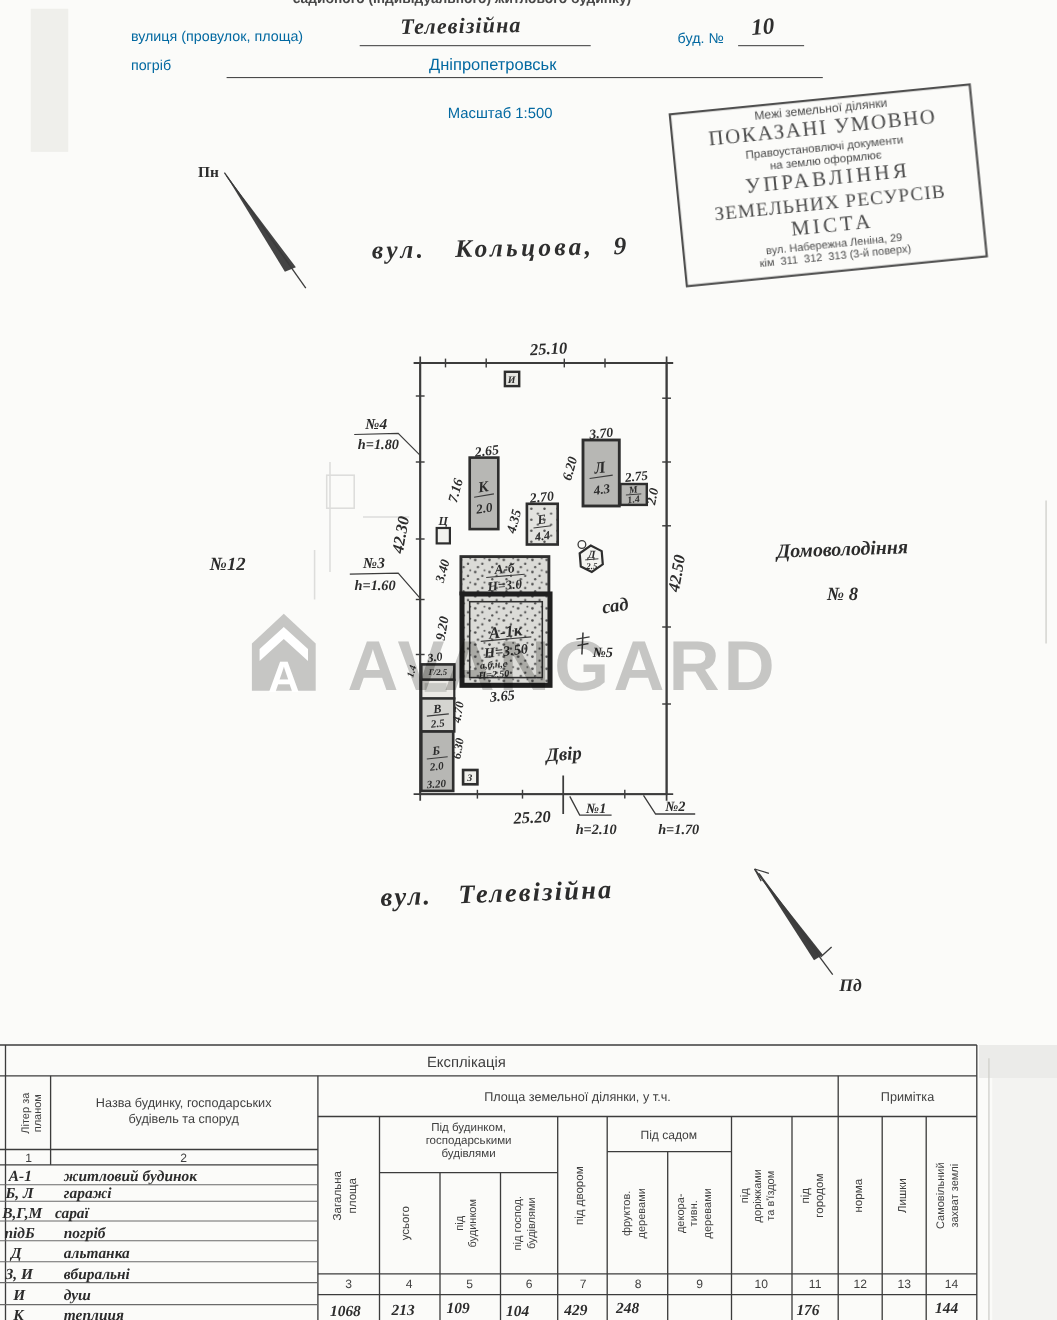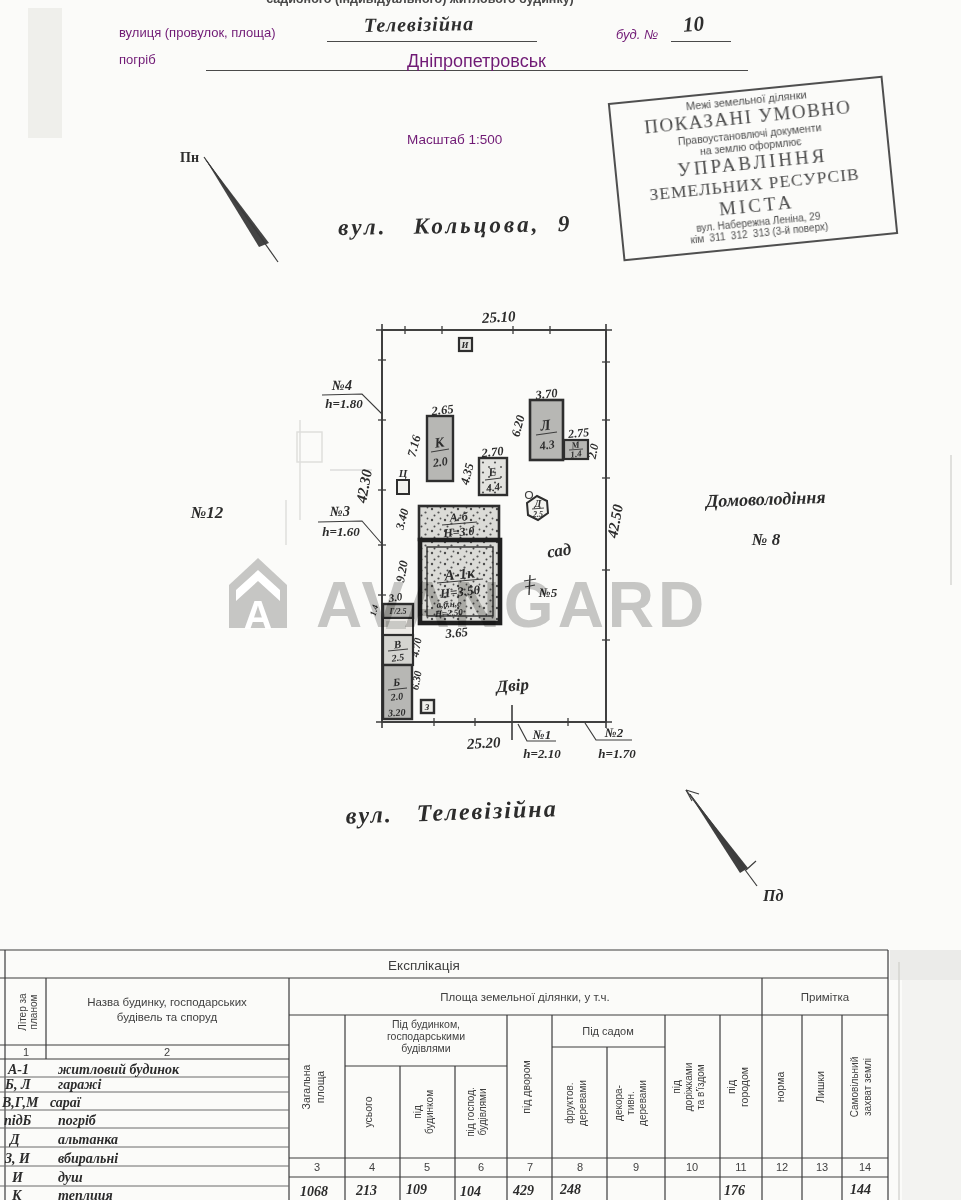--- a/index.html
+++ b/index.html
@@ -1,49 +1,49 @@
 <!DOCTYPE html>
 <html><head>
 <meta charset="utf-8">
 <style>
   html,body{margin:0;padding:0;}
   body{width:961px;height:1200px;overflow:hidden;background:#fbfbf9;
        font-family:"Liberation Sans",sans-serif;color:#3a3a3a;position:relative;}
   .abs{position:absolute;}
-  .typed{font-family:"Liberation Sans",sans-serif;color:#701a75;}
+  .typed{font-family:"Liberation Sans",sans-serif;color:#0369a1;}
   .hand{font-family:"Liberation Serif",serif;font-style:italic;font-weight:bold;color:#2e2e2e;}
 </style>
 </head>
 <body>
 
 <div class="abs" style="left:0;top:0;width:961px;height:1200px;background:#fbfbf9;"></div>
 
 <div class="abs" style="left:28px;top:8px;width:34px;height:130px;background:#e9e9e6;opacity:.7;"></div>
 
 <div class="abs typed" style="left:200px;top:-8px;width:440px;text-align:center;font-size:12.5px;font-weight:bold;color:#474747;filter:blur(.5px);">садибного (індивідуального) житлового будинку)</div>
 
 <div class="abs typed" style="left:119px;top:25px;font-size:13px;">вулиця (провулок, площа)</div>
 
 <div class="abs" style="left:327px;top:41px;width:210px;border-bottom:1.4px solid #4a4a4a;"></div>
 
 <div class="abs hand" style="left:352px;top:13px;width:134px;text-align:center;font-size:20px;letter-spacing:1px;transform:rotate(-1deg);">Телевізійна</div>
 
-<div class="abs typed" style="left:616px;top:27px;font-size:13px;font-style:italic;">буд. №</div>
+<div class="abs typed" style="left:616px;top:27px;font-size:13px;">буд. №</div>
 
 <div class="abs" style="left:671px;top:41px;width:60px;border-bottom:1.4px solid #4a4a4a;"></div>
 
 <div class="abs hand" style="left:683px;top:12px;font-size:21px;transform:rotate(-4deg);">10</div>
 
 <div class="abs typed" style="left:119px;top:52px;font-size:13px;">погріб</div>
 
 <div class="abs" style="left:206px;top:70px;width:542px;border-bottom:1.4px solid #4a4a4a;"></div>
 
-<div class="abs typed" style="left:407px;top:51px;font-size:18px;">Дніпропетровськ</div>
-
-<div class="abs typed" style="left:407px;top:95px;font-size:13.5px;margin-top:37px;">Масштаб 1:500</div>
+<div class="abs typed" style="left:390px;top:51px;font-size:15px;">Дніпропетровськ</div>
+
+<div class="abs typed" style="left:407px;top:95px;font-size:13.5px;">Масштаб 1:500</div>
 
 <div class="abs" style="left:615px;top:89px;width:272px;height:155px;border:2.6px solid #4f4f4f;transform:rotate(-5.7deg);transform-origin:50% 50%;text-align:center;color:#4c4c4c;filter:blur(.3px);">
   <div style="font-size:11px;margin-top:3px;">Межі земельної ділянки</div>
   <div style="font-family:'Liberation Serif',serif;font-size:19px;letter-spacing:1.5px;">ПОКАЗАНІ УМОВНО</div>
   <div style="font-size:10.5px;">Правоустановлючі документи</div>
   <div style="font-size:10.5px;">на землю оформлює</div>
   <div style="font-family:'Liberation Serif',serif;font-size:19px;letter-spacing:3px;">УПРАВЛІННЯ</div>
   <div style="font-family:'Liberation Serif',serif;font-size:17.5px;letter-spacing:1px;">ЗЕМЕЛЬНИХ РЕСУРСІВ</div>
   <div style="font-family:'Liberation Serif',serif;font-size:19px;letter-spacing:3px;">МІСТА</div>
   <div style="font-size:10px;">вул. Набережна Леніна, 29</div>

